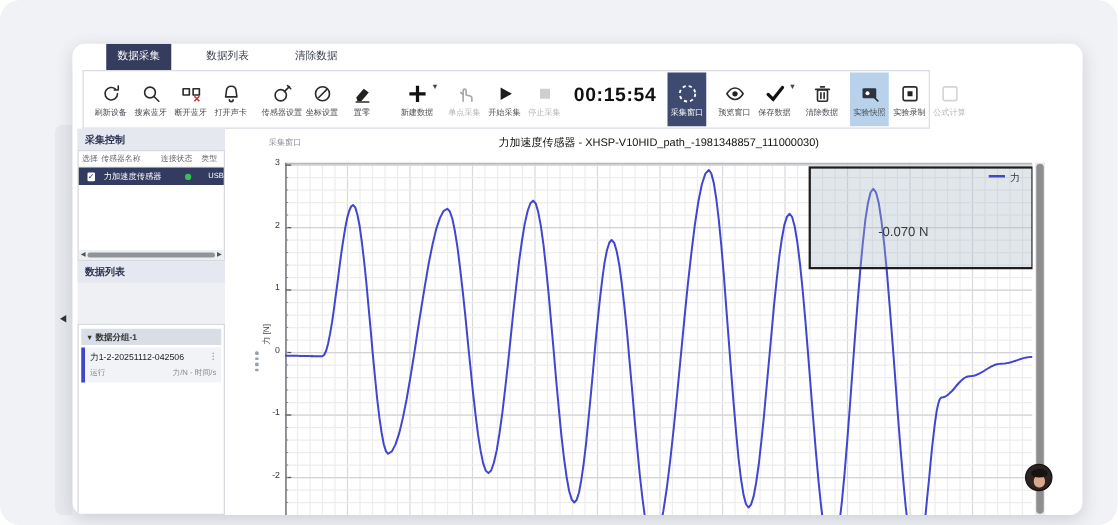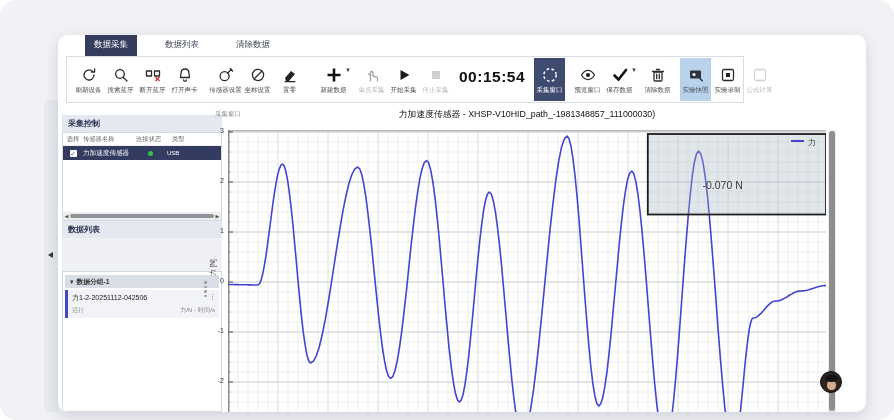--- a/index.html
+++ b/index.html
@@ -35,21 +35,21 @@
   .tbtn .tlabel { font-size:6.5px; color:#4a4d55; margin-top:2px; white-space:nowrap; }
   .tbtn.disabled { opacity:.42; }
   .tbtn.sel-dark { background:#3f4a70; }
   .tbtn.sel-dark .tlabel { color:#fff; }
   .tbtn.sel-light { background:#b7d2ea; }
   .tbtn .caret { position:absolute; right:-2px; top:9px; font-size:6px; color:#444; }
   .gap1 { margin-left:9px; } .gap2 { margin-left:12px; } .gap3 { margin-left:6px; }
   .timer { font-size:15.5px; font-weight:bold; color:#111; margin:0 9px 6px 7px;
     letter-spacing:.5px; }
   
-  .leftcol { position:absolute; left:4px; top:80px; width:160px; bottom:0;
+  .leftcol { position:absolute; left:4px; top:68px; width:118px; bottom:0;
     background:#eef0f3; }
   .panel-h { height:17px; background:#e5e8f0; color:#2c3352; font-size:8px;
     font-weight:bold; display:flex; align-items:center; padding-left:6px; }
   .ctl-box { background:#fff; border:1px solid #d6d9de; height:89px; position:relative; }
   .thead { display:flex; height:13px; align-items:center; font-size:6.3px; color:#666;
     border-bottom:1px solid #eceef1; }
   .thead span:nth-child(1){width:20px; text-align:center;}
   .thead span:nth-child(2){width:53px;}
   .thead span:nth-child(3){width:36px;}
   .thead span:nth-child(4){width:20px;}

